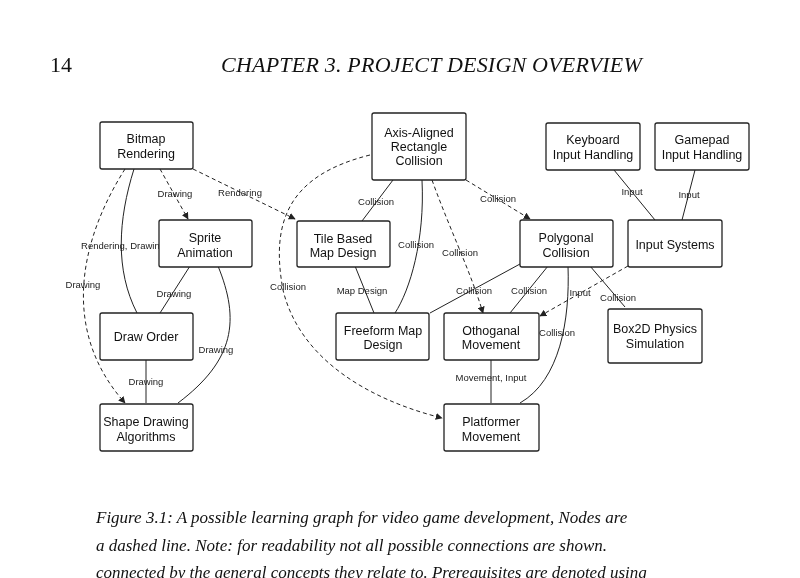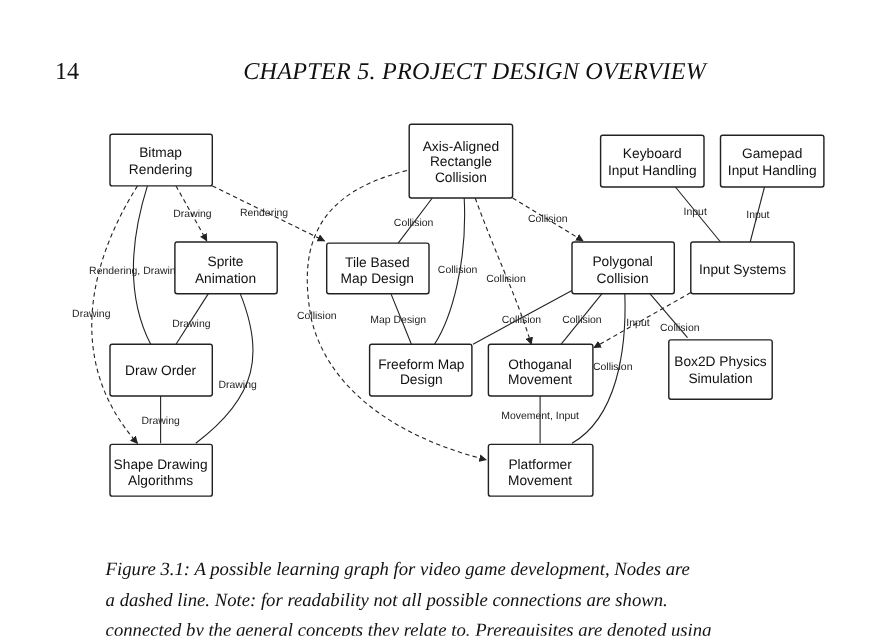--- a/index.html
+++ b/index.html
@@ -17,21 +17,21 @@
   .caption { position: absolute; left: 96px; top: 478px; width: 640px;
     font-family: "Liberation Serif", "DejaVu Serif", serif; font-style: italic; font-size: 17px;
     line-height: 27.5px; color: #111; margin-top: 26px; }
   .caption span { display: block; white-space: nowrap; }
 </style>
 </head>
 <body>
 
 <div class="page-header">
   <span class="page-num">14</span>
-  <span class="chapter-title">CHAPTER 5.  PROJECT DESIGN OVERVIEW</span>
+  <span class="chapter-title">CHAPTER 3.  PROJECT DESIGN OVERVIEW</span>
 </div>
 
 <svg class="diagram" width="800" height="578" viewBox="0 0 800 578">
   <defs>
     <marker id="arr" viewBox="0 0 10 10" refX="9" refY="5" markerWidth="7" markerHeight="7" orient="auto">
       <path d="M0,0 L10,5 L0,10 z" fill="#222"></path>
     </marker>
   </defs>
 
   <g>

